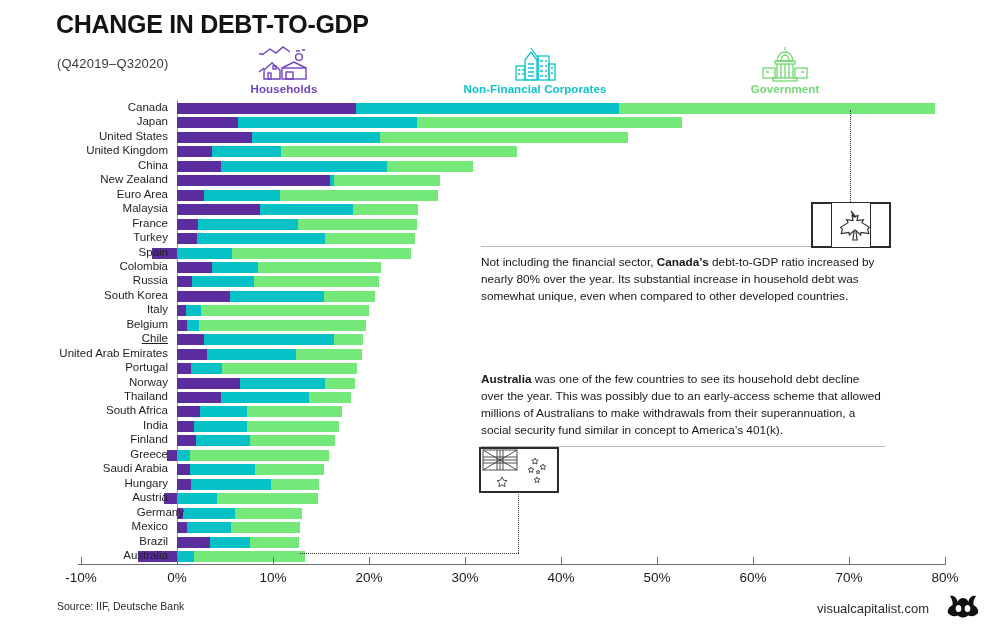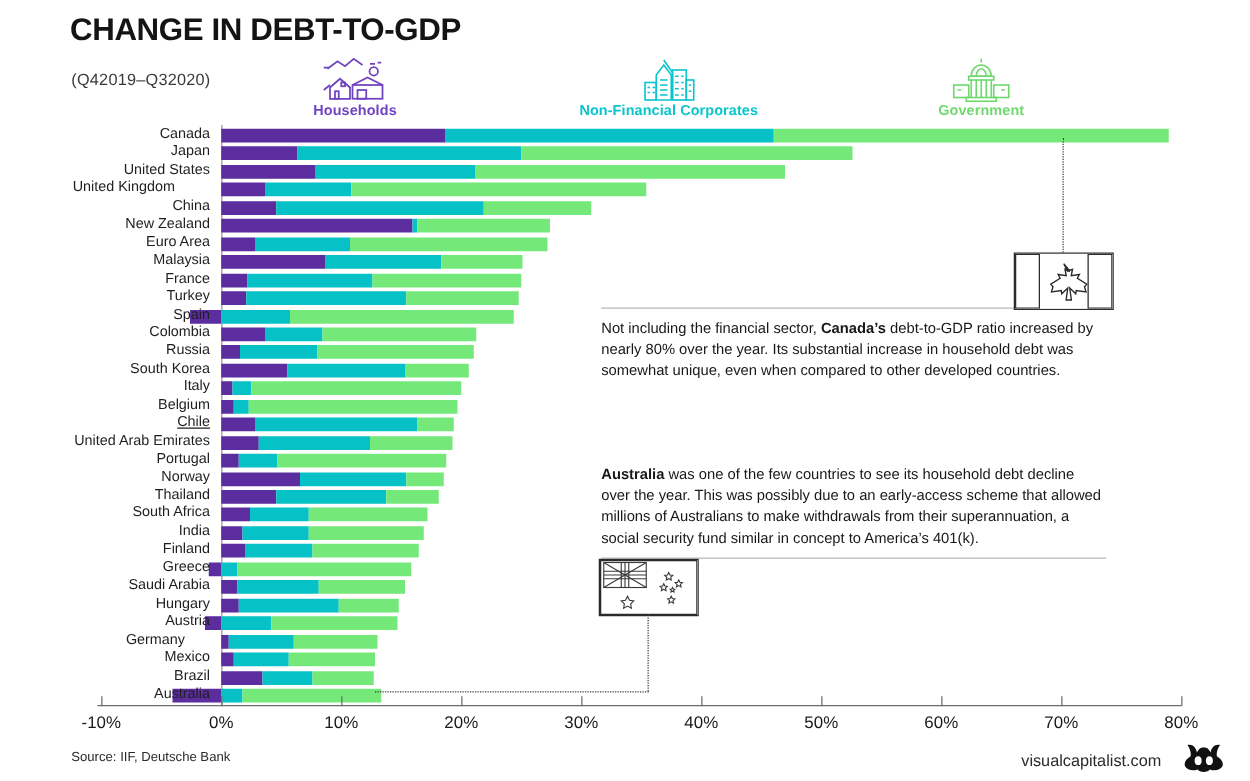--- a/index.html
+++ b/index.html
@@ -289,21 +289,21 @@
         <div class="row" style="top: 550.95px; left: 0px; width: 1000px;">
           <div class="seg" style="background: rgb(91, 45, 158); left: 137.64px; width: 39.36px;"></div>
           <div class="seg" style="background: rgb(6, 194, 198); left: 177px; width: 17.28px;"></div>
           <div class="seg" style="background: rgb(116, 233, 122); left: 194.28px; width: 110.4px;"></div>
         </div>
       </div>
     <div id="labels">
         <div class="rowlabel" style="top: 102px; right: 832px;">Canada</div>
         <div class="rowlabel" style="top: 116.45px; right: 832px;">Japan</div>
         <div class="rowlabel" style="top: 130.9px; right: 832px;">United States</div>
-        <div class="rowlabel" style="top: 145.35px; right: 860px;">United Kingdom</div>
+        <div class="rowlabel" style="top: 145.35px; right: 832px;">United Kingdom</div>
         <div class="rowlabel" style="top: 159.8px; right: 832px;">China</div>
         <div class="rowlabel" style="top: 174.25px; right: 832px;">New Zealand</div>
         <div class="rowlabel" style="top: 188.7px; right: 832px; padding-left: 48px;">Euro Area</div>
         <div class="rowlabel" style="top: 203.15px; right: 832px;">Malaysia</div>
         <div class="rowlabel" style="top: 217.6px; right: 832px;">France</div>
         <div class="rowlabel" style="top: 232.05px; right: 832px;">Turkey</div>
         <div class="rowlabel" style="top: 246.5px; right: 832px;">Spain</div>
         <div class="rowlabel" style="top: 260.95px; right: 832px;">Colombia</div>
         <div class="rowlabel" style="top: 275.4px; right: 832px;">Russia</div>
         <div class="rowlabel" style="top: 289.85px; right: 832px;">South Korea</div>
@@ -314,21 +314,21 @@
         <div class="rowlabel" style="top: 362.1px; right: 832px;">Portugal</div>
         <div class="rowlabel" style="top: 376.55px; right: 832px;">Norway</div>
         <div class="rowlabel" style="top: 391px; right: 832px;">Thailand</div>
         <div class="rowlabel" style="top: 405.45px; right: 832px;">South Africa</div>
         <div class="rowlabel" style="top: 419.9px; right: 832px;">India</div>
         <div class="rowlabel" style="top: 434.35px; right: 832px;">Finland</div>
         <div class="rowlabel" style="top: 448.8px; right: 832px;">Greece</div>
         <div class="rowlabel" style="top: 463.25px; right: 832px;">Saudi Arabia</div>
         <div class="rowlabel" style="top: 477.7px; right: 832px;">Hungary</div>
         <div class="rowlabel" style="top: 492.15px; right: 832px;">Austria</div>
-        <div class="rowlabel" style="top: 506.6px; right: 852px; margin-left: 16px;">Germany</div>
+        <div class="rowlabel" style="top: 506.6px; right: 816px; margin-left: 16px;">Germany</div>
         <div class="rowlabel" style="top: 521.05px; right: 832px;">Mexico</div>
         <div class="rowlabel" style="top: 535.5px; right: 832px;">Brazil</div>
         <div class="rowlabel" style="top: 549.95px; right: 832px;">Australia</div>
       </div>
     <div class="axis-base"></div>
     <div id="ticks">
         <div class="tick" style="left: 81px;"></div>
         <div class="tick-label" style="left: 81px;">-10%</div>
         <div class="tick" style="left: 177px;"></div>
         <div class="tick-label" style="left: 177px;">0%</div>

